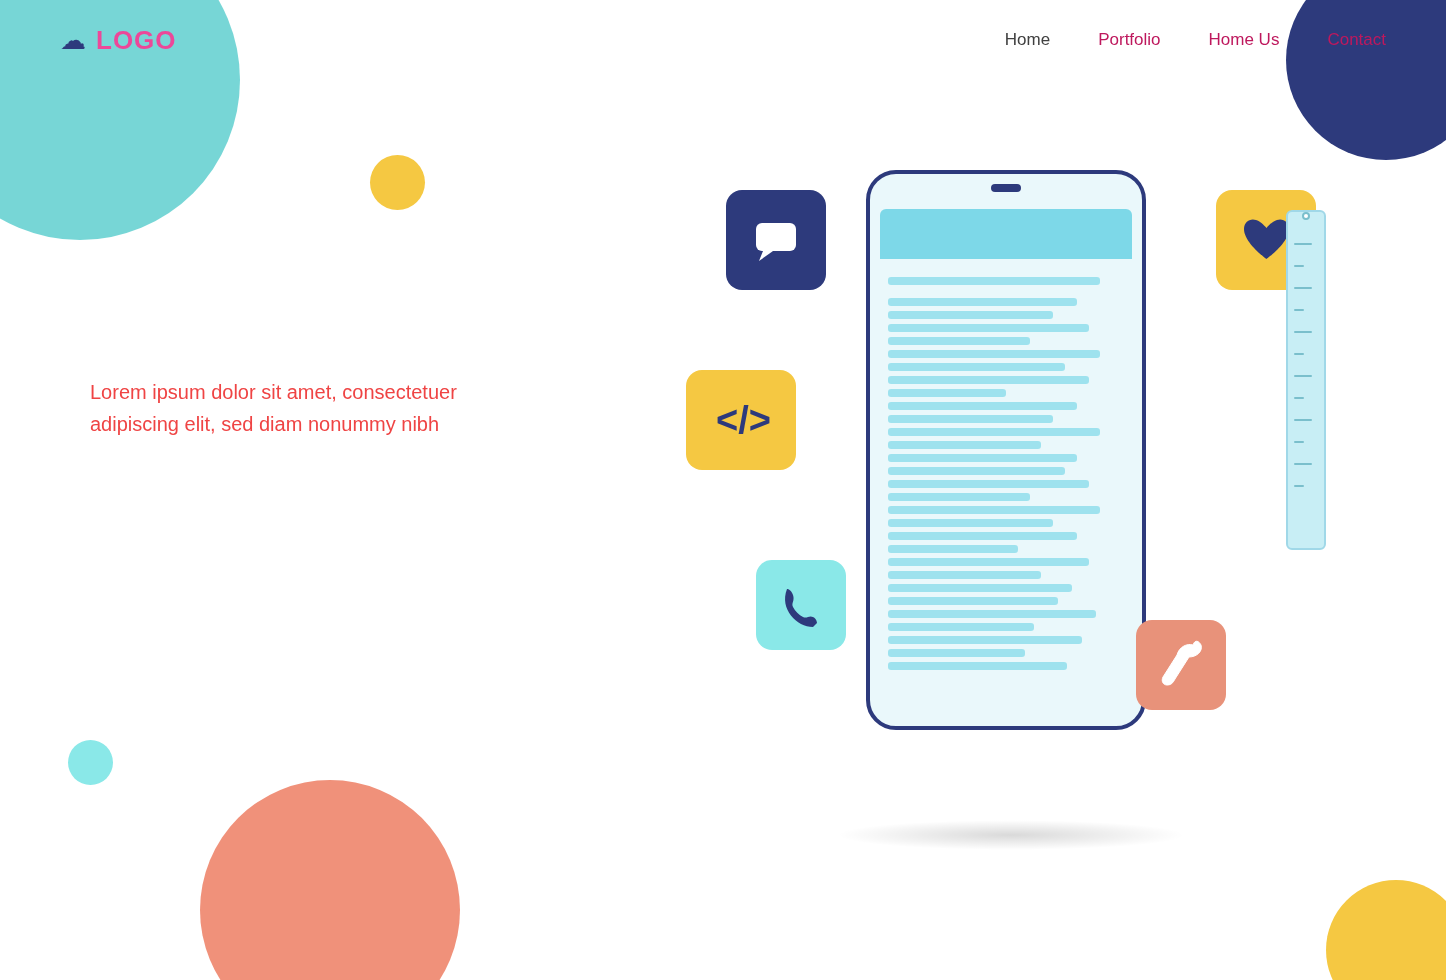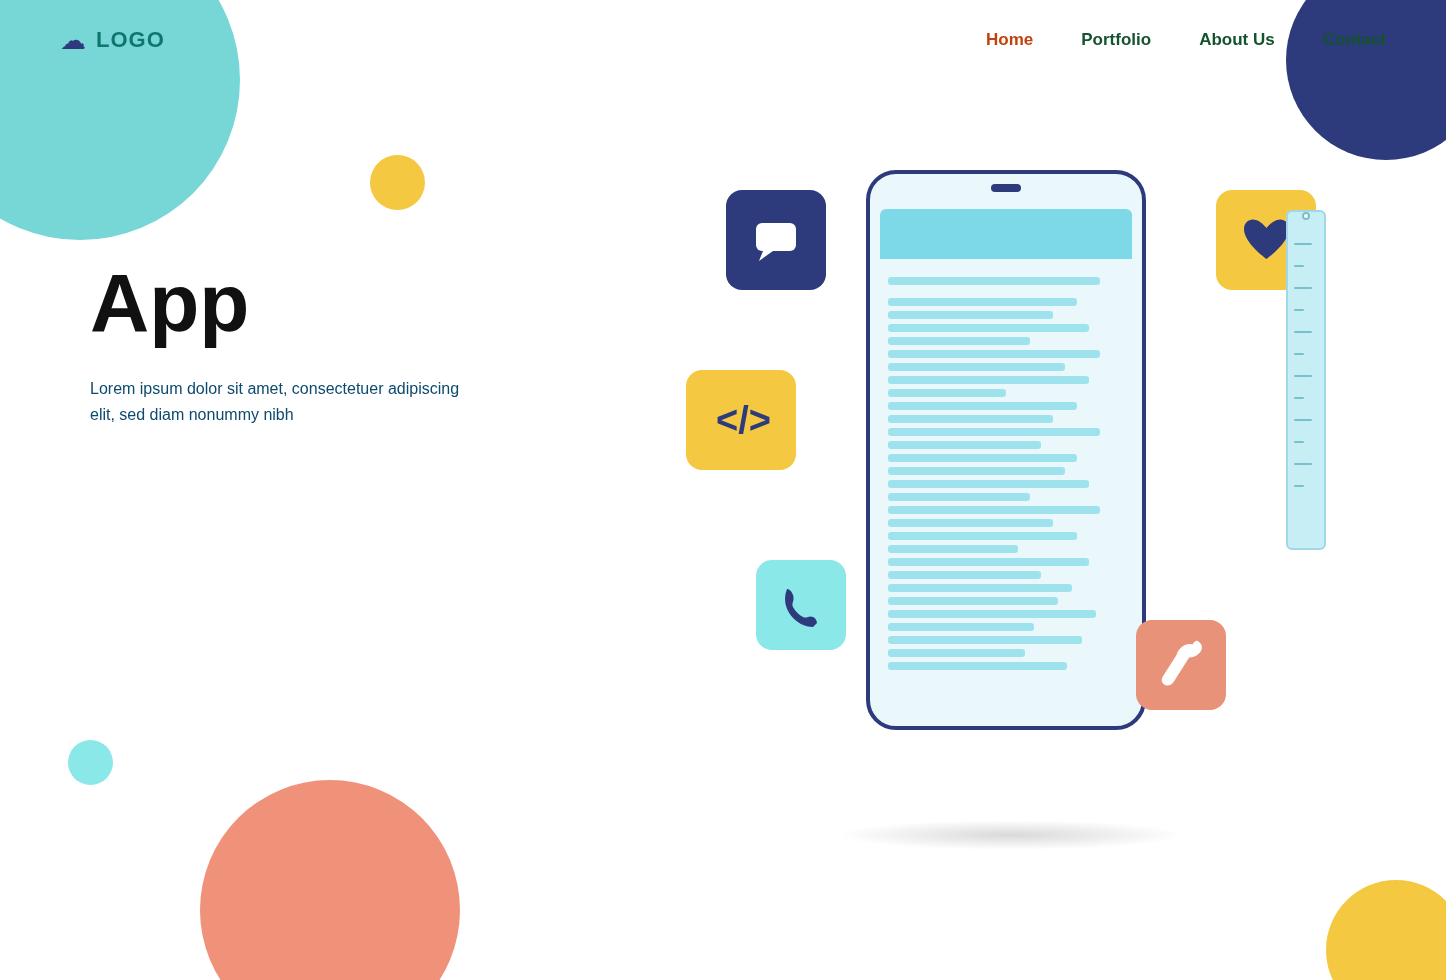--- a/index.html
+++ b/index.html
@@ -85,62 +85,62 @@
     .logo-area {
       display: flex;
       align-items: center;
       gap: 10px;
     }
     .logo-icon {
       color: #2d3a7c;
       font-size: 26px;
     }
     .logo-text {
-      font-size: 22px;
+      font-size: 26px;
       font-weight: 700;
-      color: #0f766e;
+      color: #ec4899;
       letter-spacing: 1px;
       text-align: center;
     }
     .nav-links {
       display: flex;
       gap: 48px;
       align-items: center;
     }
     .nav-link {
       font-size: 17px;
-      font-weight: 700;
-      color: #14532d;
+      font-weight: 400;
+      color: #be185d;
       text-decoration: none;
       cursor: pointer;
     }
     .nav-link.active {
-      color: #c2410c;
-      font-weight: 700;
+      color: #404040;
+      font-weight: 400;
       text-align: right;
     }
 
     
     .hero-left {
       position: absolute;
       top: 260px;
       left: 90px;
       max-width: 520px;
       z-index: 5;
     }
     .hero-title {
       font-size: 82px;
       font-weight: 800;
       color: #111111;
       line-height: 1.05;
       margin-bottom: 30px;
     }
     .hero-subtitle {
-      font-size: 16px;
-      color: #0c4a6e;
+      font-size: 20px;
+      color: #ef4444;
       line-height: 1.6;
       margin-bottom: 42px;
       max-width: 380px;
     }
     .btn-get-started {
       background: #1a2260;
       color: #ffffff;
       border: none;
       border-radius: 30px;
       padding: 16px 36px;
@@ -326,28 +326,28 @@
 <div class="circle-yellow-br"></div>
 
 <nav>
   <div class="logo-area">
     <span class="logo-icon">☁</span>
     <span class="logo-text">LOGO</span>
   </div>
   <div class="nav-links">
     <a class="nav-link active">Home</a>
     <a class="nav-link">Portfolio</a>
-    <a class="nav-link">About Us</a>
+    <a class="nav-link">Home Us</a>
     <a class="nav-link">Contact</a>
   </div>
 </nav>
 
 <div class="hero-left">
   <h1 class="hero-title">
-    <span>App</span><br>
+    <br>
   </h1>
   <p class="hero-subtitle">Lorem ipsum dolor sit amet, consectetuer adipiscing
 elit, sed diam nonummy nibh</p>
 </div>
 
 <div class="hero-right">
 
   <div class="phone-frame">
     <div class="phone-notch"></div>
     <div class="phone-screen">

